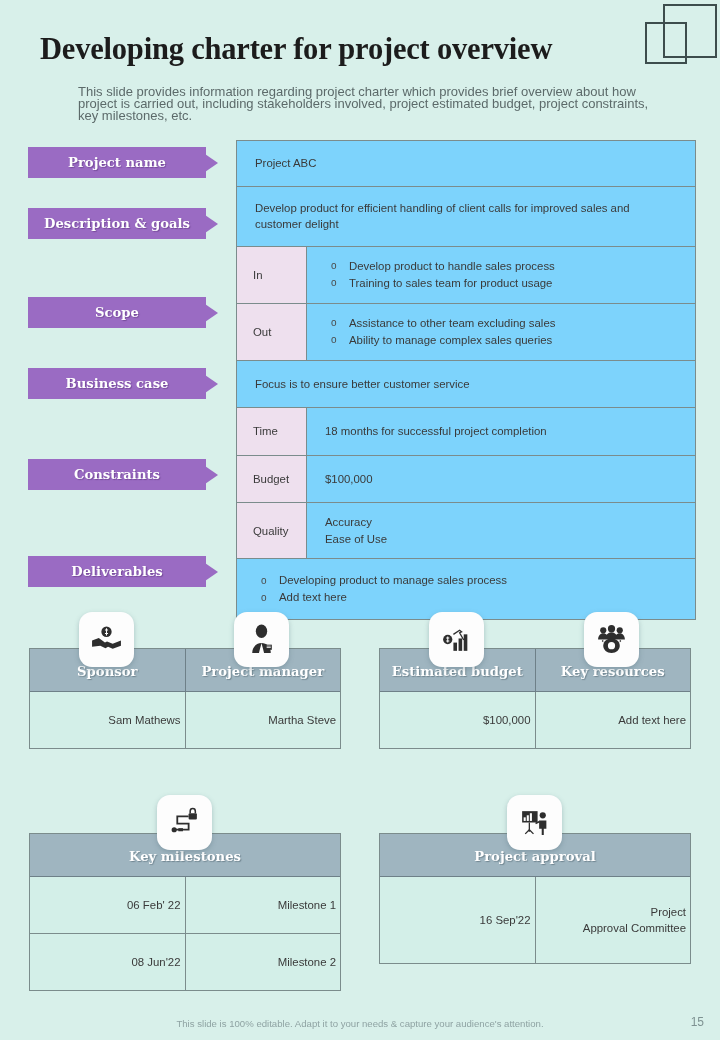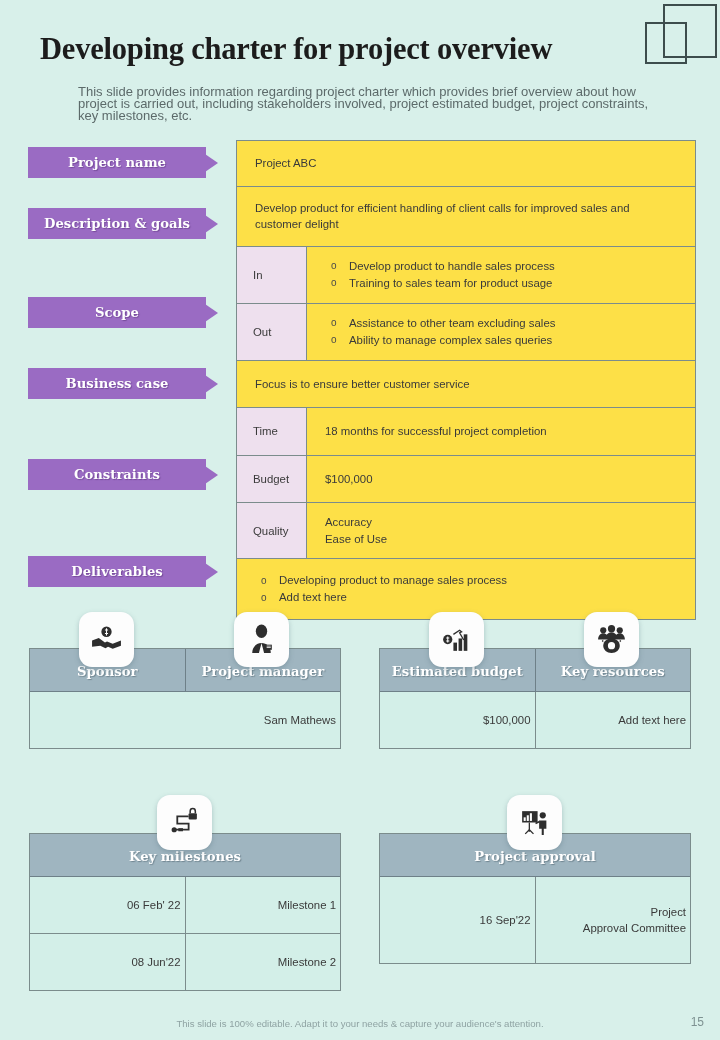--- a/index.html
+++ b/index.html
@@ -23,21 +23,21 @@
     font-weight: bold; font-size: 30.5px; color: #1c1c1c;
     letter-spacing: -0.2px; white-space: nowrap;
   }
   .subtitle {
     position: absolute; left: 38px; top: 86px; width: 590px;
     font-size: 13px; color: #5c6a6a; line-height: 12px; margin-left: 40px;
   }
 
   
   .ctable { position: absolute; left: 236px; top: 140px; width: 460px; border: 1px solid #7b8c8c; }
-  .crow { display: flex; border-bottom: 1px solid #7b8c8c; background: #fde047; justify-content: flex-end; }
+  .crow { display: flex; border-bottom: 1px solid #7b8c8c; background: #7dd3fc; justify-content: flex-end; }
   .crow:last-child { border-bottom: none; }
   .csub { width: 70px; flex: none; background: #eee0ee; border-right: 1px solid #7b8c8c;
           display: flex; align-items: center; padding-left: 16px;
           font-size: 11.4px; color: #3a3a3a; }
   .cval { flex: 1; padding: 11px 0 11px 18px; font-size: 11.4px; color: #3a3a3a; line-height: 16.5px; }
   .cval.pad { padding-top: 13px; padding-bottom: 13px; }
   .bl { list-style: none; }
   .bl li { position: relative; padding-left: 24px; line-height: 17px; }
   .bl li::before { content: "o"; position: absolute; left: 6px; top: -0.5px; font-size: 10px; color: #4a4a4a; }
 
@@ -239,20 +239,21 @@
     </svg>
   </div>
 
   <div class="ctab" style="left:29px; top:648px; width:312px">
     <div class="hdr">
       <div>Sponsor</div>
       <div>Project manager</div>
     </div>
     <div class="bdy">
       <div>Sam Mathews</div>
+      <div>Martha  Steve</div>
     </div>
   </div>
 
   <div class="ctab" style="left:379px; top:648px; width:312px">
     <div class="hdr">
       <div>Estimated budget</div>
       <div>Key resources</div>
     </div>
     <div class="bdy">
       <div>$100,000</div>

